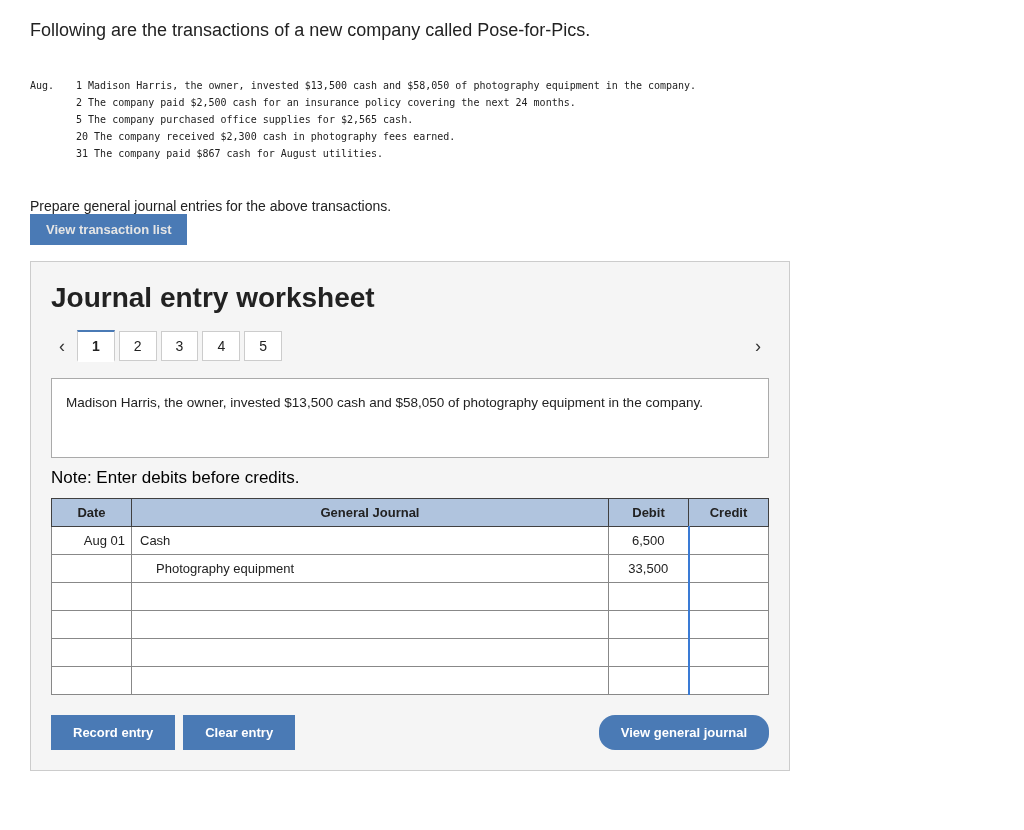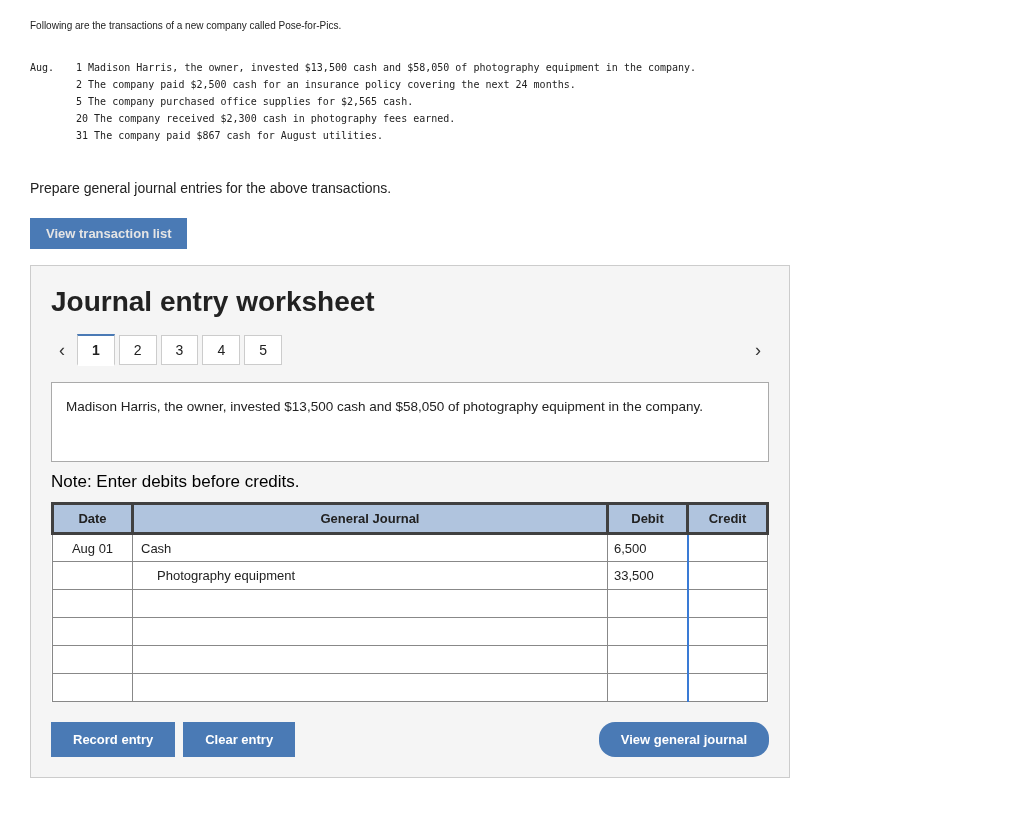--- a/index.html
+++ b/index.html
@@ -4,39 +4,39 @@
   <style>
     * { box-sizing: border-box; margin: 0; padding: 0; }
     body {
       font-family: Arial, sans-serif;
       font-size: 14px;
       background: #fff;
       color: #222;
       padding: 20px 30px;
     }
     .intro-text {
-      margin-bottom: 12px;
-      font-size: 10px;
+      margin-bottom: 20px;
+      font-size: 18px;
     }
     .transactions {
       margin-bottom: 20px;
       font-family: monospace;
       font-size: 10px;
       line-height: 1.7;
     }
     .transactions .aug-label {
       display: inline-block;
       width: 40px;
       vertical-align: top;
     }
     .transactions .aug-items {
       display: inline-block;
     }
     .prepare-text {
-      margin-bottom: 22px;
+      margin-bottom: 0;
       font-size: 14px;
     }
     .view-transaction-btn {
       background: #4a7ab5;
       color: #e5e5e5;
       border: none;
       padding: 8px 16px;
       font-size: 13px;
       font-weight: bold;
       cursor: pointer;
@@ -97,40 +97,40 @@
       margin-bottom: 10px;
     }
     .journal-table {
       width: 100%;
       border-collapse: collapse;
       background: #fff;
       margin-bottom: 20px;
     }
     .journal-table thead tr th {
       background: #b0c4de;
-      border: 3px solid #404040;
+      border: 1px solid #404040;
       padding: 6px 8px;
       text-align: center;
       font-weight: bold;
       font-size: 13px;
     }
     .journal-table thead tr th.date-col { width: 80px; }
     .journal-table thead tr th.journal-col { }
     .journal-table thead tr th.debit-col { width: 80px; }
     .journal-table thead tr th.credit-col { width: 80px; }
     .journal-table tbody tr td {
       border: 1px solid #888;
       padding: 4px 6px;
       font-size: 13px;
       height: 28px;
     }
-    .journal-table tbody tr td.date-cell { text-align: center; }
+    .journal-table tbody tr td.date-cell { text-align: right; }
     .journal-table tbody tr td.journal-cell { padding-left: 8px; }
     .journal-table tbody tr td.indented { padding-left: 24px; }
-    .journal-table tbody tr td.debit-cell { text-align: left; border-right: 2px solid #3a7bd5; }
+    .journal-table tbody tr td.debit-cell { text-align: center; border-right: 2px solid #3a7bd5; }
     .journal-table tbody tr td.credit-cell { text-align: right; }
     .bottom-buttons {
       display: flex;
       gap: 8px;
       align-items: center;
     }
     .bottom-btn {
       background: #4a7ab5;
       color: #fff;
       border: none;

